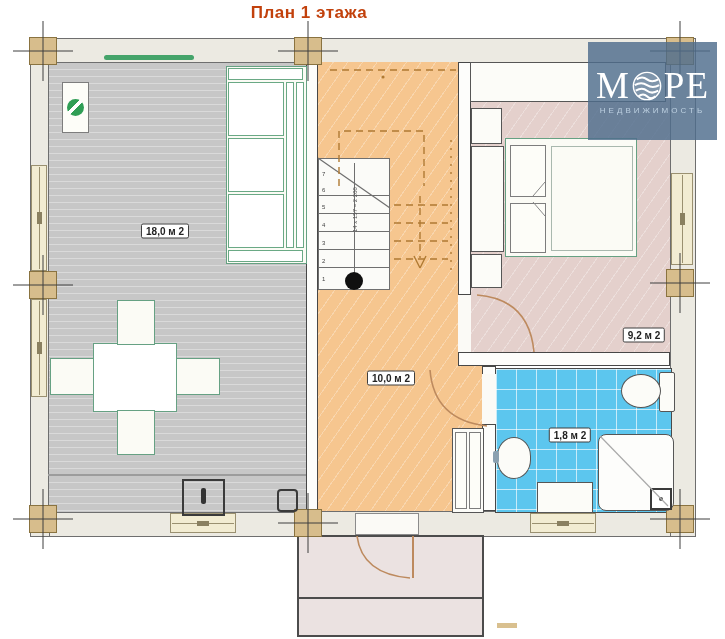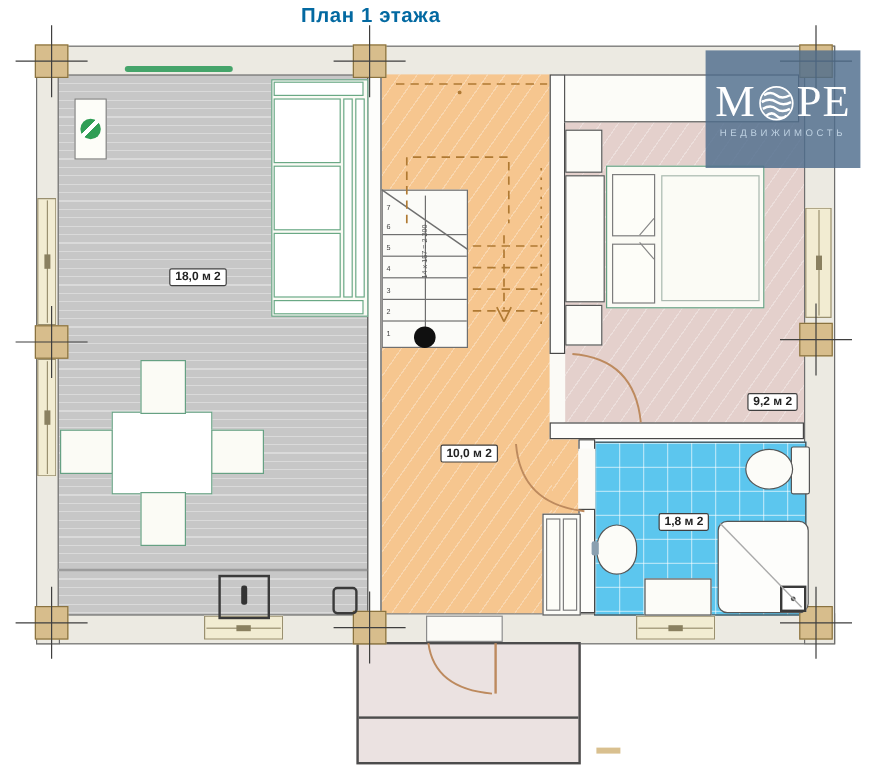--- a/index.html
+++ b/index.html
@@ -1,20 +1,20 @@
 <!DOCTYPE html>
 <html><head>
 <meta charset="utf-8">
 <style>
   html,body{margin:0;padding:0;background:#fff;}
   #canvas{position:relative;width:725px;height:639px;background:#fff;overflow:hidden;
           font-family:"Liberation Sans",sans-serif;}
   .abs{position:absolute;}
   .title{position:absolute;left:0;top:3px;width:618px;text-align:center;
-         font-size:17px;font-weight:700;color:#0369a1;letter-spacing:.5px;}
+         font-size:17px;font-weight:700;color:#c2410c;letter-spacing:.5px;}
   
   .xwall{position:absolute;background-color:#eceae2;border:1px solid #6e6e6e;
     background-image:
       radial-gradient(circle at 3px 3px,#b2ae a 0,#b2aea1 1px,transparent 1.5px),
       radial-gradient(circle at 8px 7px,#c7c3b6 1px,transparent 1.5px);
     background-size:11px 11px,17px 13px;}
   
   .floor-living{position:absolute;border:1px solid #6e6e6e;
     background:repeating-linear-gradient(180deg,#c7c7c7 0 6px,#dadada 6px 7px);}
   .floor-hall{position:absolute;background-color:#f6c68f;

